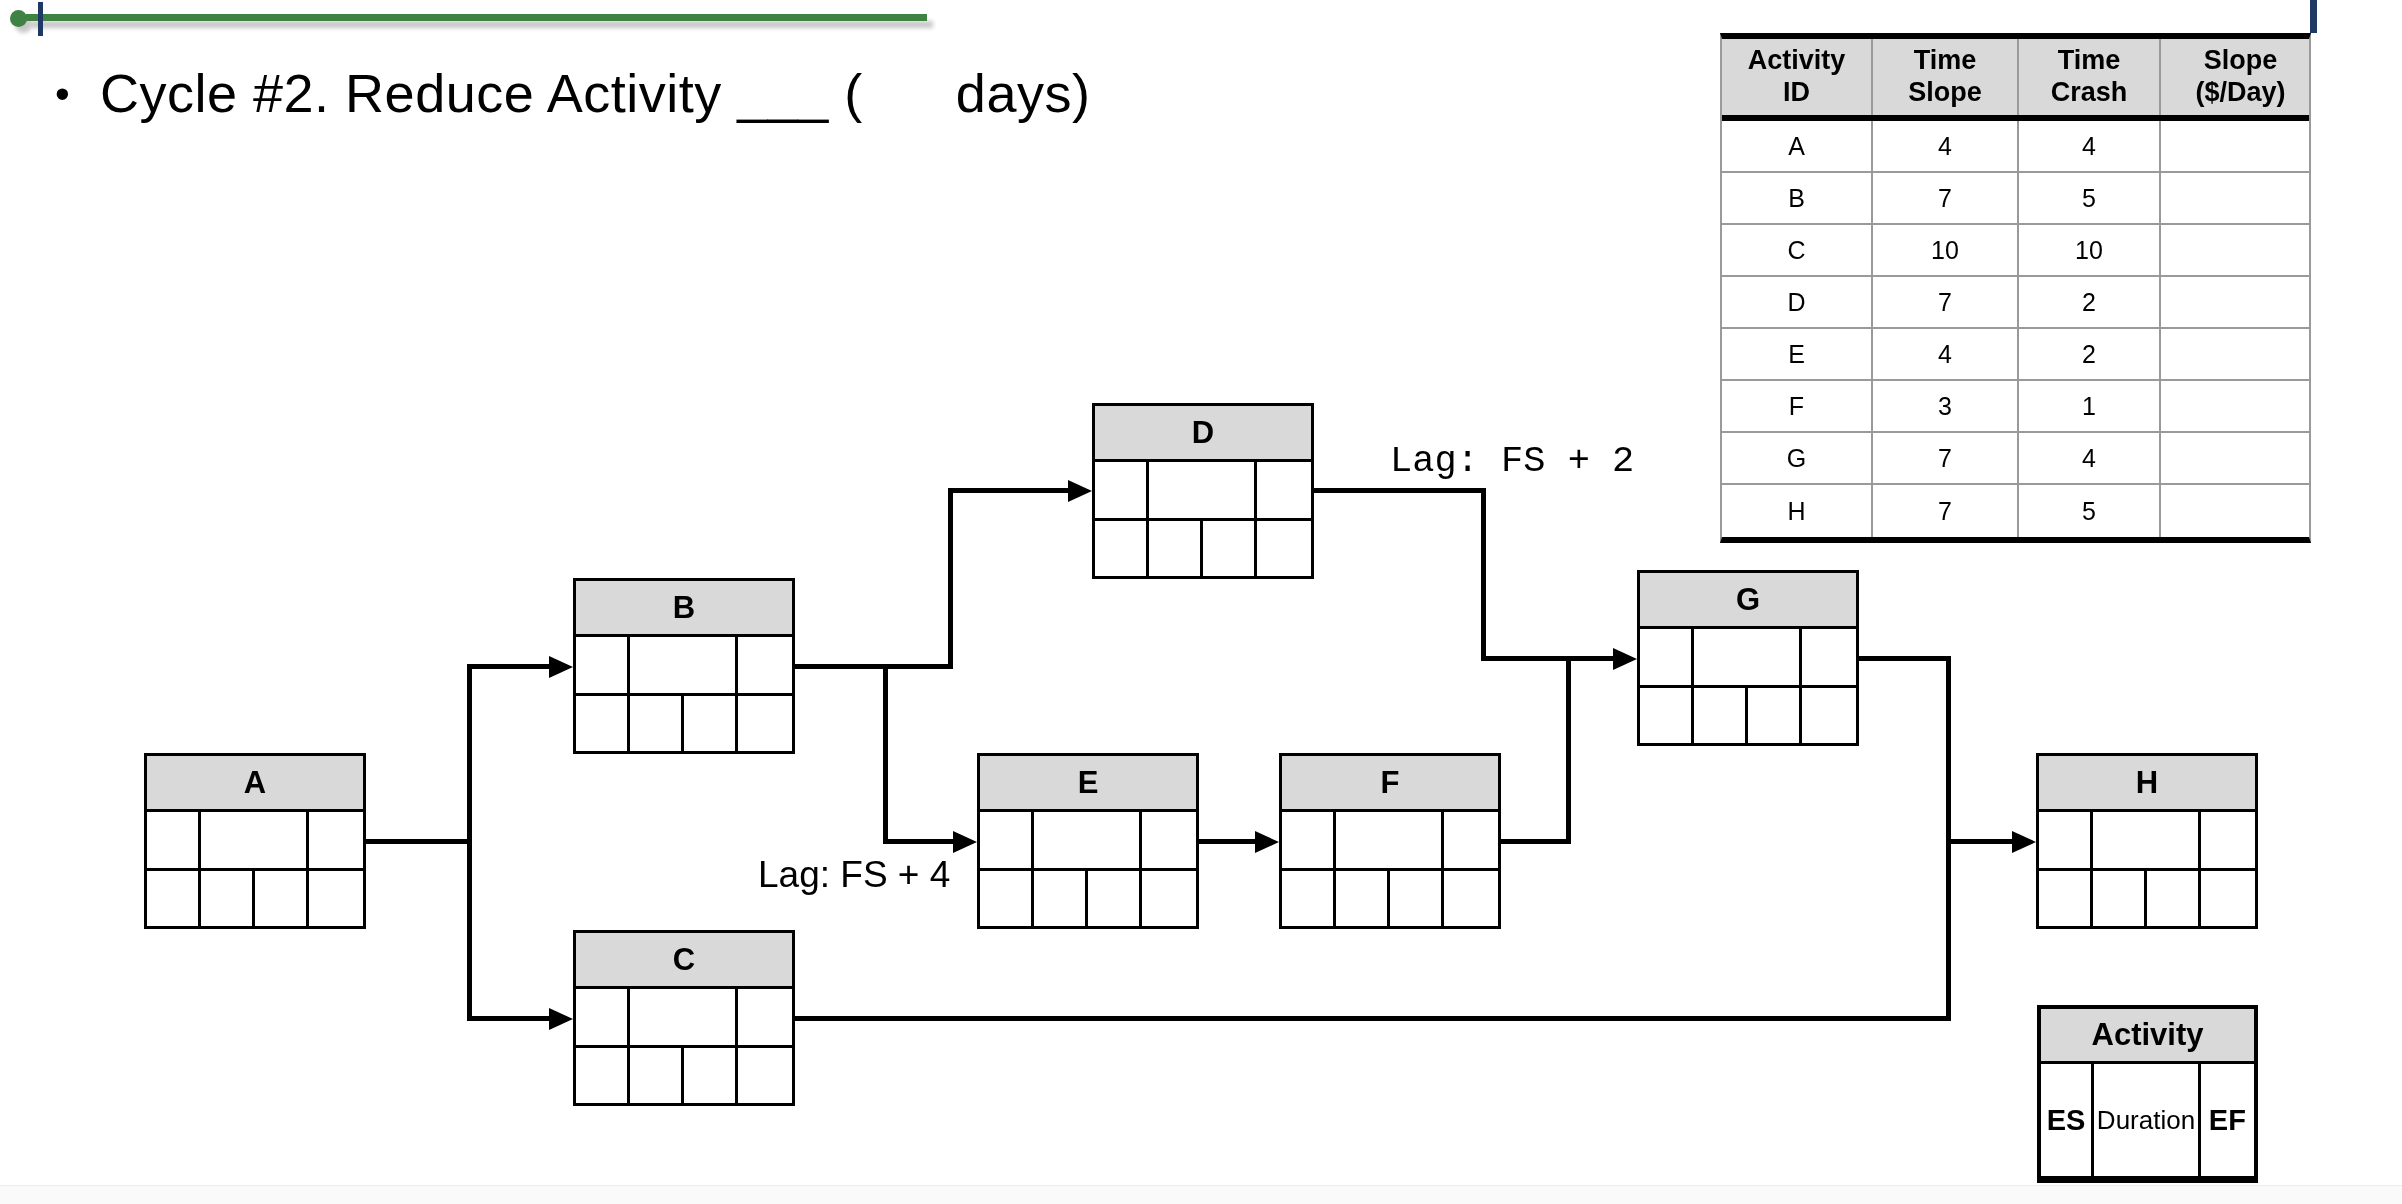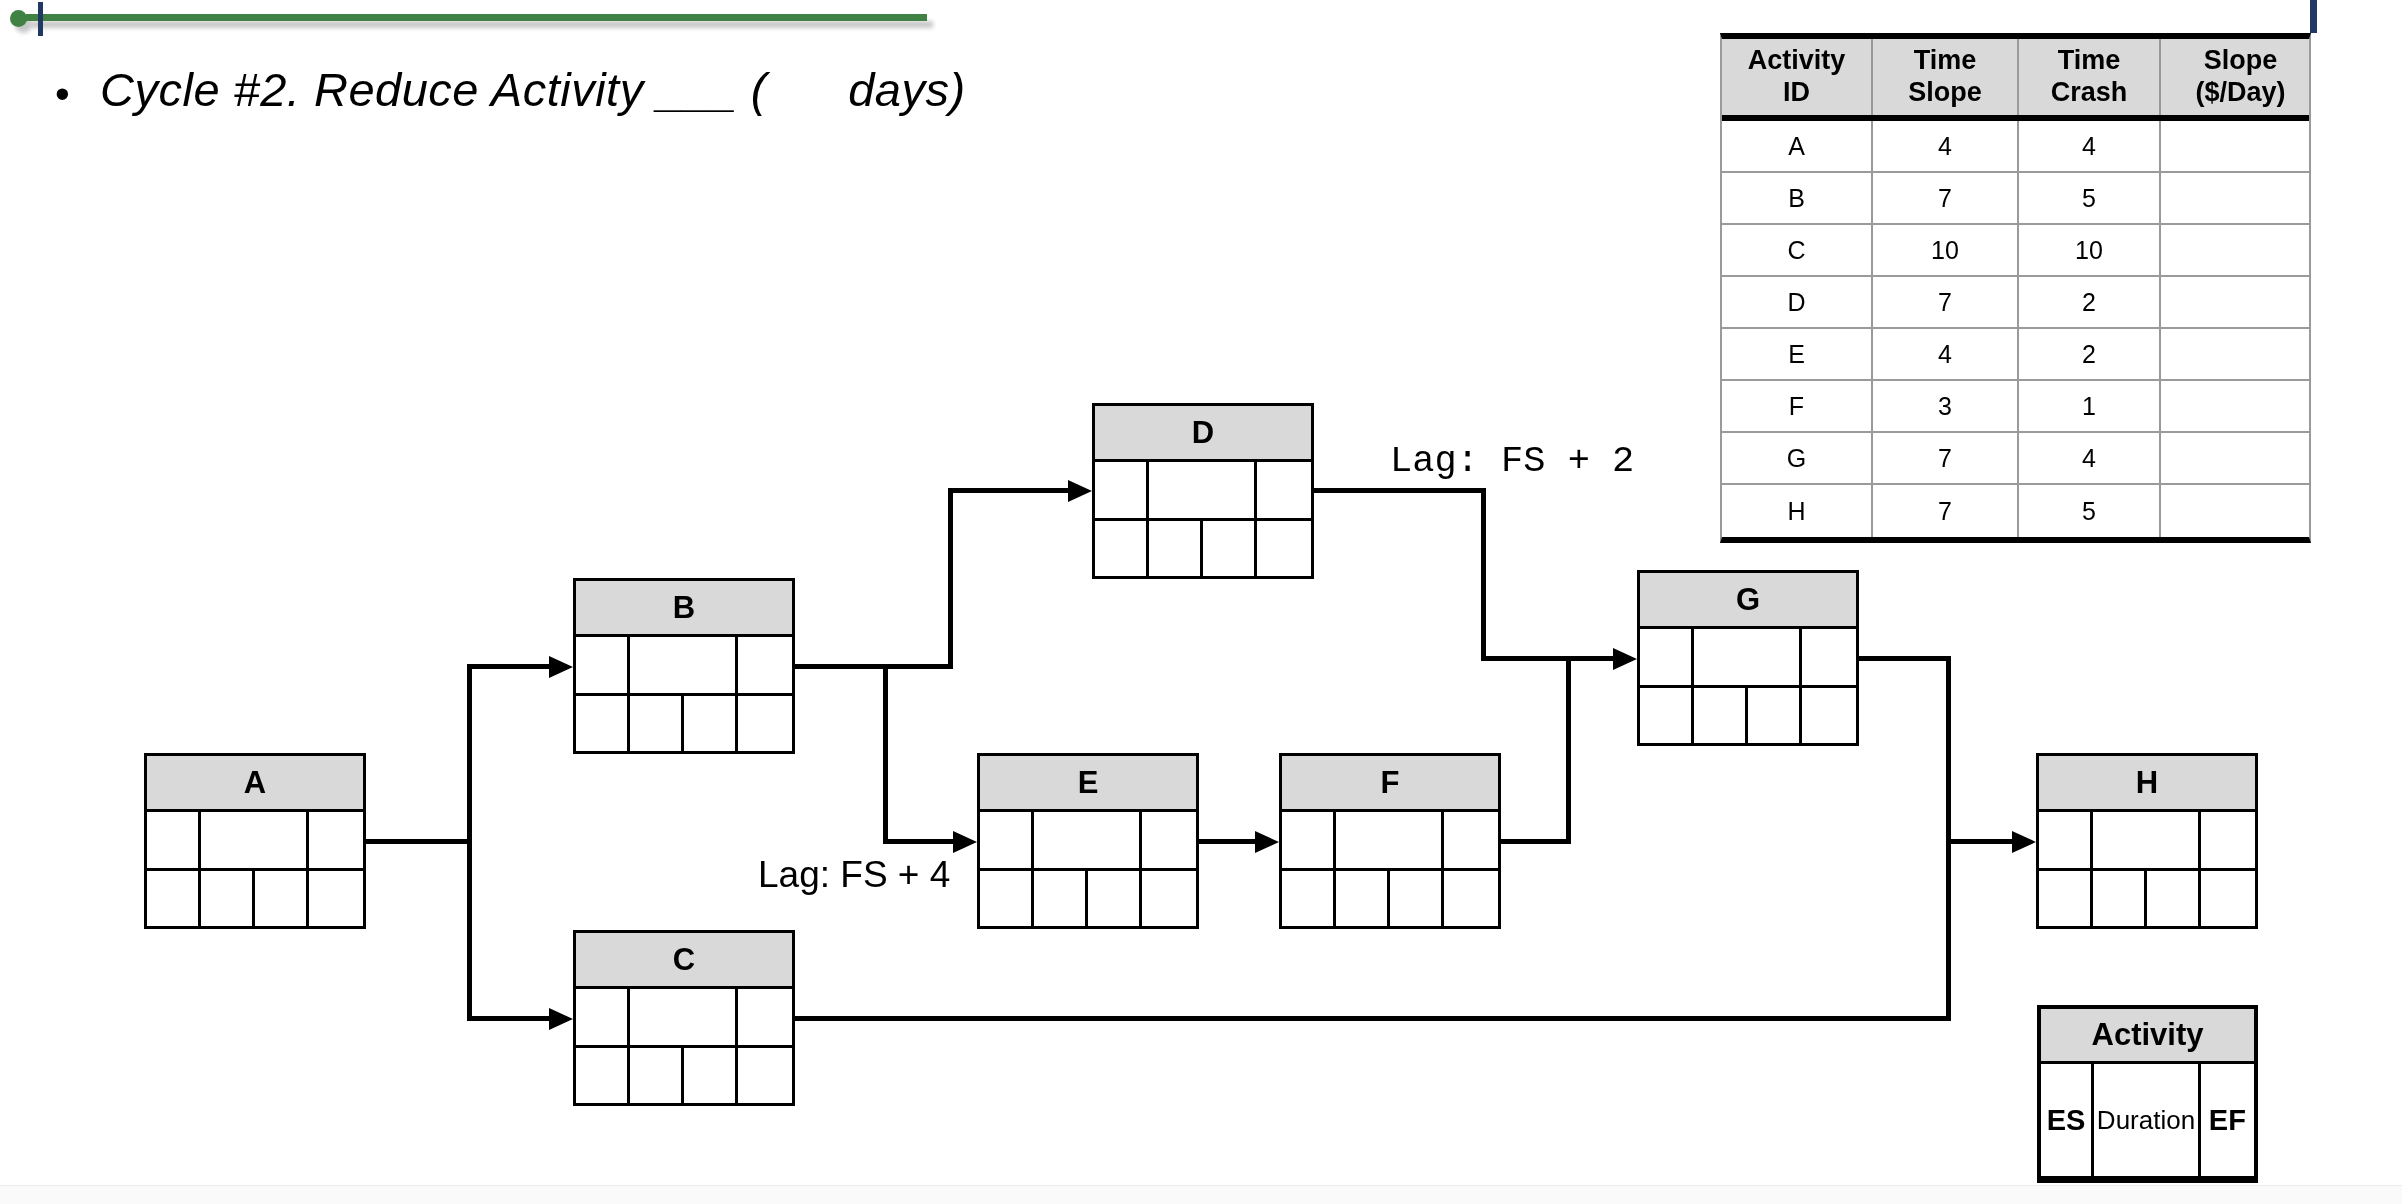--- a/index.html
+++ b/index.html
@@ -10,21 +10,21 @@
   .green-dot{position:absolute;left:10px;top:10px;width:17px;height:17px;border-radius:50%;
              background:var(--accent-green);box-shadow:5px 6px 4px rgba(0,0,0,0.22);}
   .green-rule{position:absolute;left:26px;top:14px;width:901px;height:7px;
               background:var(--accent-green);box-shadow:6px 7px 4px rgba(0,0,0,0.22);}
   .navy-tick-left{position:absolute;left:38px;top:2px;width:5px;height:34px;background:var(--accent-navy);}
   .navy-bar-right{position:absolute;left:2310px;top:0;width:7px;height:33px;background:var(--accent-navy);}
   .bottom-strip{position:absolute;left:0;top:1185px;width:2402px;height:19px;background:#fafafa;border-top:1px solid #ededed;}
 
   
   .title-bullet{position:absolute;left:55px;top:70px;font-size:42px;}
-  .title-text{position:absolute;left:100px;top:62px;font-size:47px;letter-spacing:0.5px;white-space:pre;font-style:italic;}
+  .title-text{position:absolute;left:100px;top:62px;font-size:54px;letter-spacing:0.5px;white-space:pre;}
 
   
   .ctable{position:absolute;left:1720px;top:33px;width:591px;border-top:6px solid #000;
           border-bottom:6px solid #000;border-left:2px solid #9a9a9a;border-right:2px solid #9a9a9a;
           box-sizing:border-box;background:#fff;}
   .ctable-head{display:flex;background:var(--header-fill);border-bottom:6px solid #000;height:76px;}
   .ctable-hcell{box-sizing:border-box;display:flex;flex-direction:column;justify-content:center;
                 align-items:center;font-weight:bold;font-size:27px;line-height:1.18;border-right:2px solid #9a9a9a;}
   .ctable-hcell:last-child{border-right:none;padding-left:11px;}
   .ctable-row{display:flex;height:52px;border-bottom:2px solid #9a9a9a;box-sizing:border-box;}

